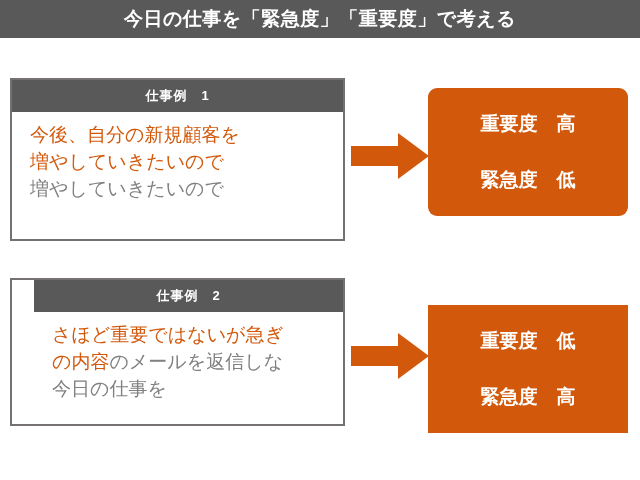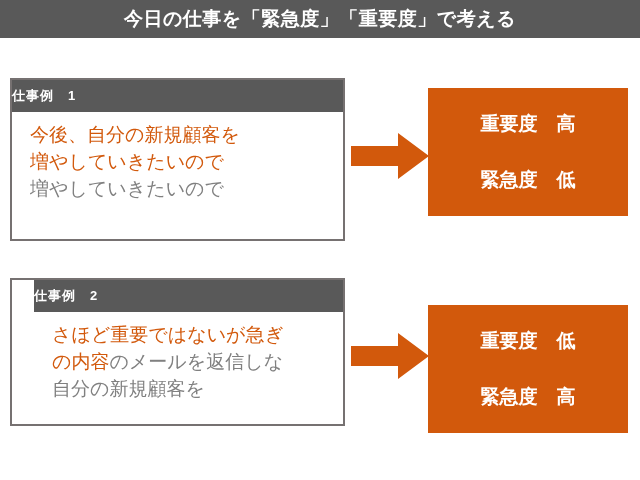--- a/index.html
+++ b/index.html
@@ -45,21 +45,21 @@
     background: #ffffff;
   }
   #card-1 { top: 78px;  height: 163px; }
   #card-2 { top: 278px; height: 148px; padding-left: 22px; }
 
   .card-header {
     height: 32px;
     background: #595959;
     display: flex;
     align-items: center;
-    justify-content: flex-start;
+    justify-content: center;
   }
   .card-header-text {
     color: #ffffff;
     font-size: 13px;
     font-weight: bold;
     letter-spacing: 1px;
   }
 
   .card-body {
     padding: 10px 12px 0 18px;
@@ -88,21 +88,21 @@
   .result-box {
     position: absolute;
     left: 428px;
     width: 200px;
     background: #d2590c;
     display: flex;
     flex-direction: column;
     align-items: center;
     justify-content: center;
   }
-  #result-1 { top: 88px;  height: 128px; }
+  #result-1 { top: 88px;  height: 128px; border-radius: 9px; }
   #result-2 { top: 305px; height: 128px; }
 
   .result-line {
     color: #ffffff;
     font-size: 19px;
     font-weight: bold;
     white-space: nowrap;
   }
   .result-line.first { margin-bottom: 30px; }
 </style>
@@ -146,21 +146,21 @@
     <span class="card-header-text">仕事例　2</span>
   </div>
   <div class="card-body">
     <div class="card-line">
       <span class="txt-orange">さほど重要ではないが急ぎ</span><span class="txt-gray"></span>
     </div>
     <div class="card-line">
       <span class="txt-orange">の内容</span><span class="txt-gray">のメールを返信しな</span>
     </div>
     <div class="card-line">
-      <span class="txt-orange"></span><span class="txt-gray">自分の新規顧客を</span>
+      <span class="txt-orange"></span><span class="txt-gray">今日の仕事を</span>
     </div>
   </div>
 </div>
 
 <div class="arrow" id="arrow-2">
   <svg viewBox="0 0 78 46" preserveAspectRatio="none" aria-hidden="true">
     <polygon points="0,13 47,13 47,0 78,23 47,46 47,33 0,33" fill="#d2590c"></polygon>
   </svg>
 </div>
 

